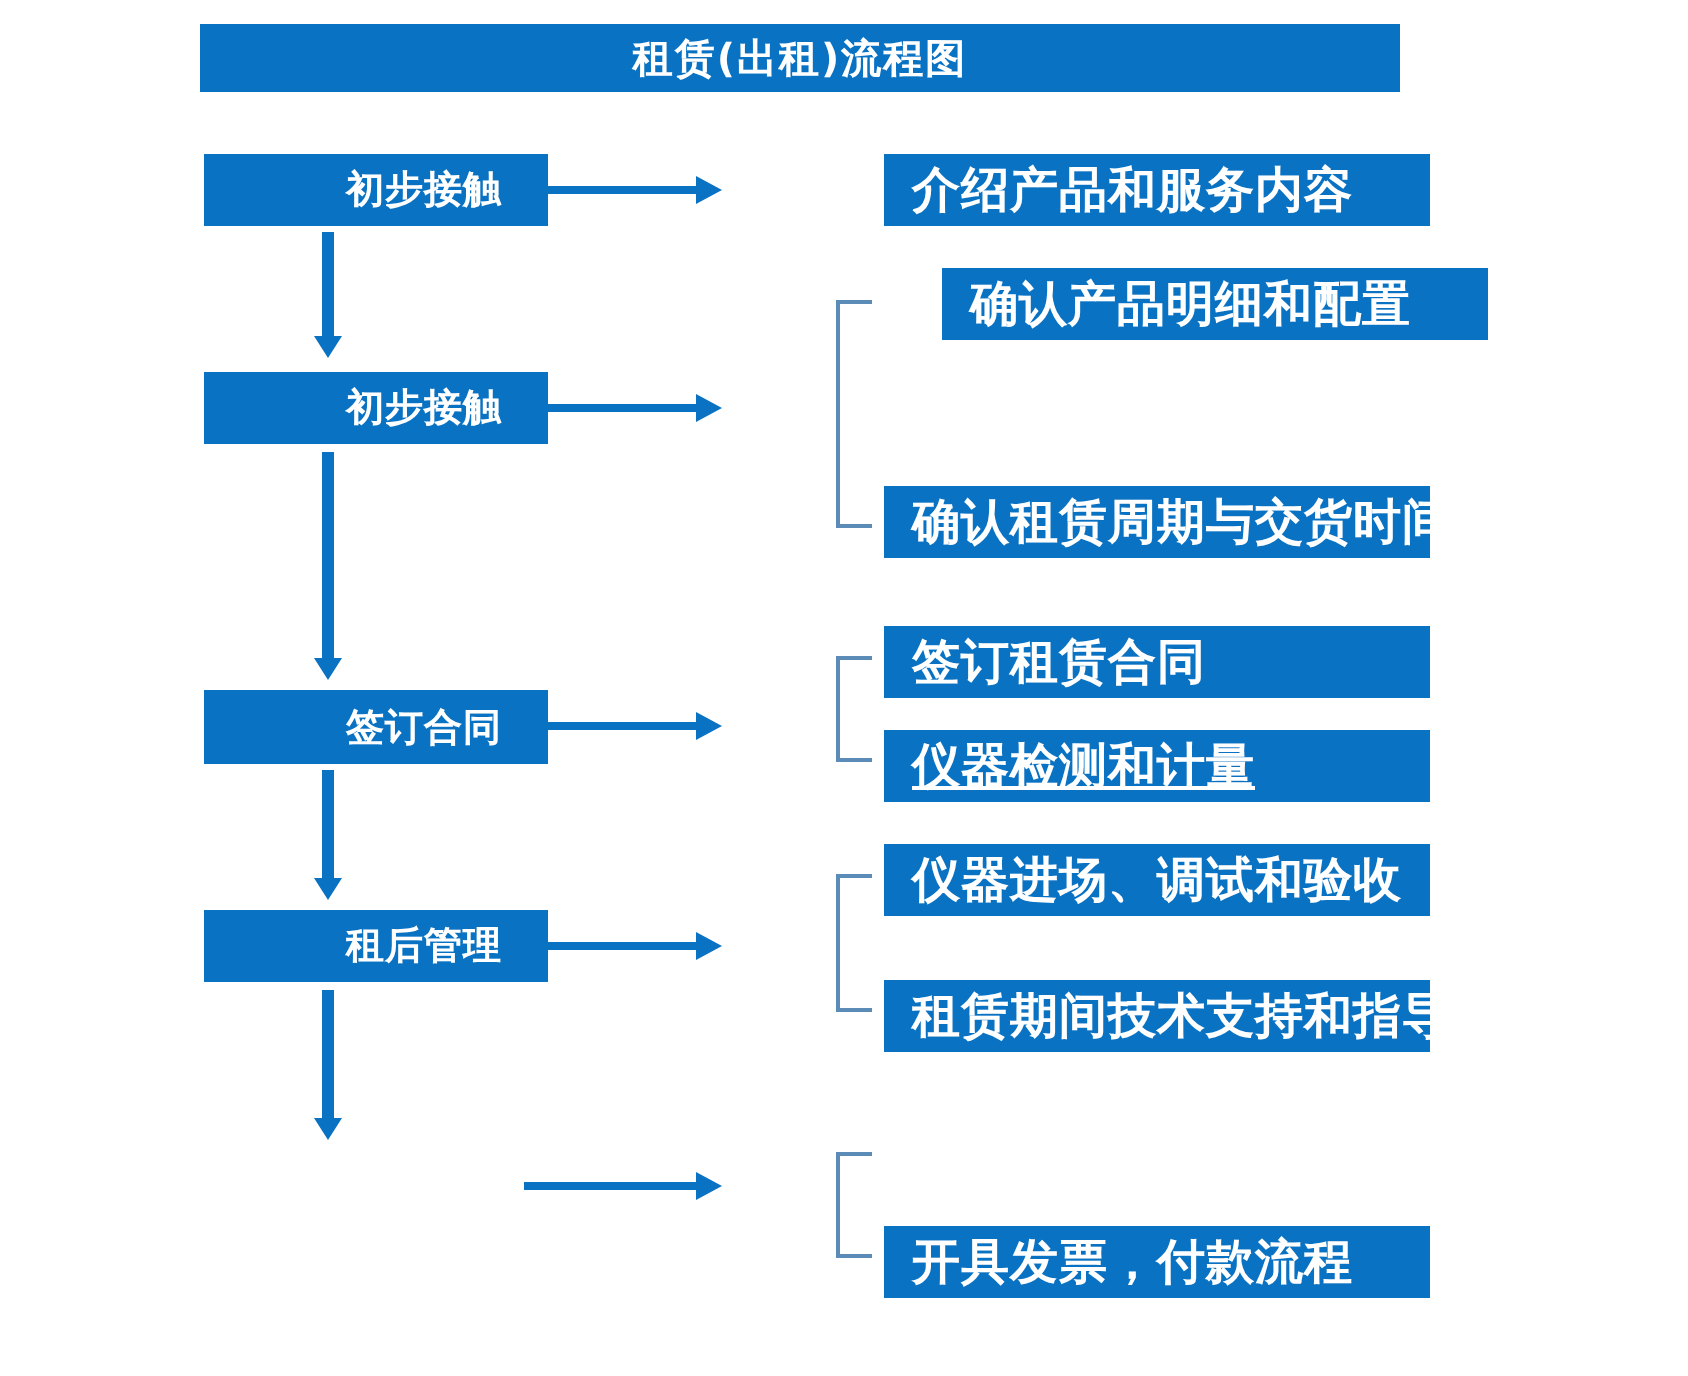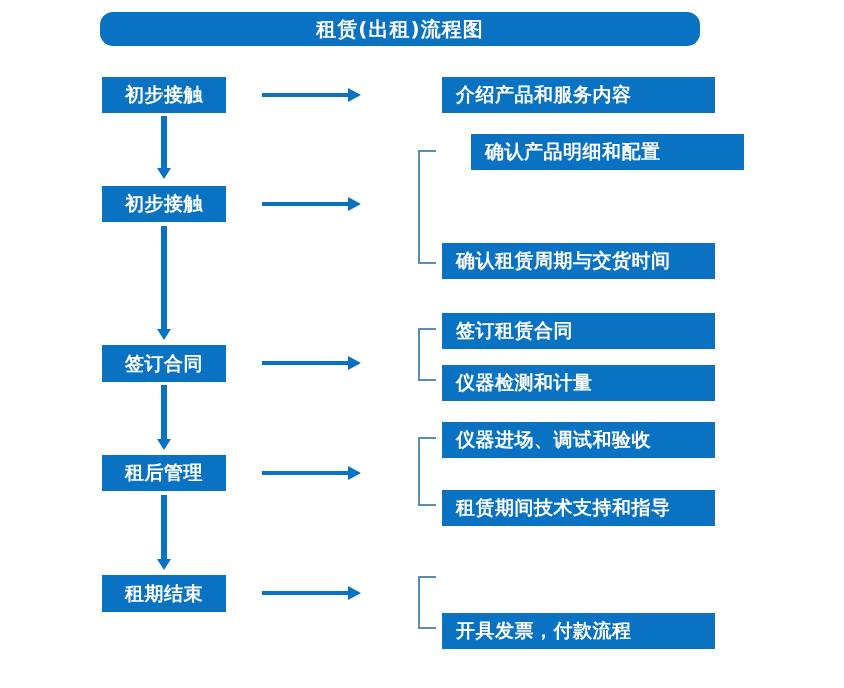--- a/index.html
+++ b/index.html
@@ -38,30 +38,30 @@
     display: flex;
     align-items: center;
     justify-content: center;
     white-space: nowrap;
     left: 100px;
     top: 12px;
     width: 600px;
     height: 34px;
     font-size: 20px;
     letter-spacing: 1px;
-    border-radius: 13px;
   }
   .stage-box {
     justify-content: center;
     font-size: 19px;
+    padding-left: 48px;
   }
   .detail-box {
     justify-content: flex-start;
     padding-left: 14px;
-    font-size: 19px;
+    font-size: 24px;
   }
   .h-arrow {
     position: absolute;
     height: 16px;
   }
   .v-arrow {
     position: absolute;
     width: 16px;
   }
   .bracket {
@@ -83,32 +83,31 @@
   <div class="title-box">租赁(出租)流程图</div>
 
   <div class="box stage-box" style="left:102px; top:77px; width:124px; height:36px;">初步接触</div>
 
   <div class="box stage-box" style="left:102px; top:186px; width:124px; height:36px;">初步接触</div>
 
   <div class="box stage-box" style="left:102px; top:345px; width:124px; height:37px;">签订合同</div>
 
   <div class="box stage-box" style="left:102px; top:455px; width:124px; height:36px;">租后管理</div>
 
-  <div class="box stage-box" style="left:102px; top:575px; width:124px; height:37px;">租期结束</div>
 
   <div class="box detail-box" style="left:442px; top:77px; width:259px; height:36px;">介绍产品和服务内容</div>
 
   <div class="box detail-box" style="left:442px; top:134px; width:259px; height:36px;margin-left:29px;">确认产品明细和配置</div>
 
 
   <div class="box detail-box" style="left:442px; top:243px; width:259px; height:36px;">确认租赁周期与交货时间</div>
 
   <div class="box detail-box" style="left:442px; top:313px; width:259px; height:36px;">签订租赁合同</div>
 
-  <div class="box detail-box" style="left:442px; top:365px; width:259px; height:36px;">仪器检测和计量</div>
+  <div class="box detail-box" style="left:442px; top:365px; width:259px; height:36px;text-decoration:underline;">仪器检测和计量</div>
 
   <div class="box detail-box" style="left:442px; top:422px; width:259px; height:36px;">仪器进场、调试和验收</div>
 
   <div class="box detail-box" style="left:442px; top:490px; width:259px; height:36px;">租赁期间技术支持和指导</div>
 
 
   <div class="box detail-box" style="left:442px; top:613px; width:259px; height:36px;">开具发票，付款流程</div>
 
   <div class="h-arrow" style="left:262px; top:87px; width:100px;">
     <svg width="100" height="16" viewBox="0 0 100 16">

